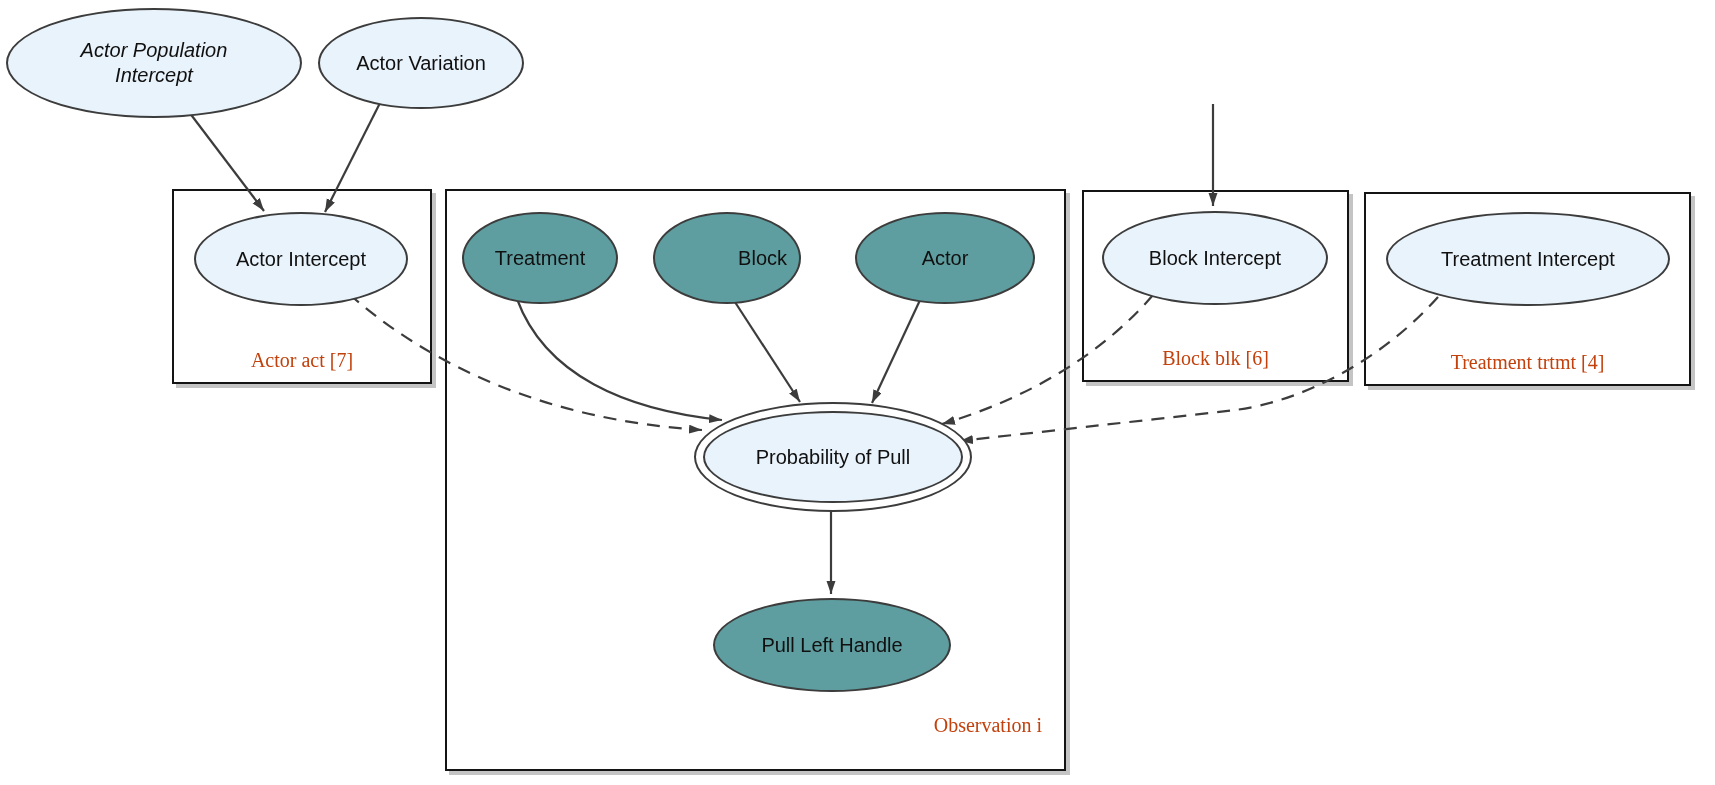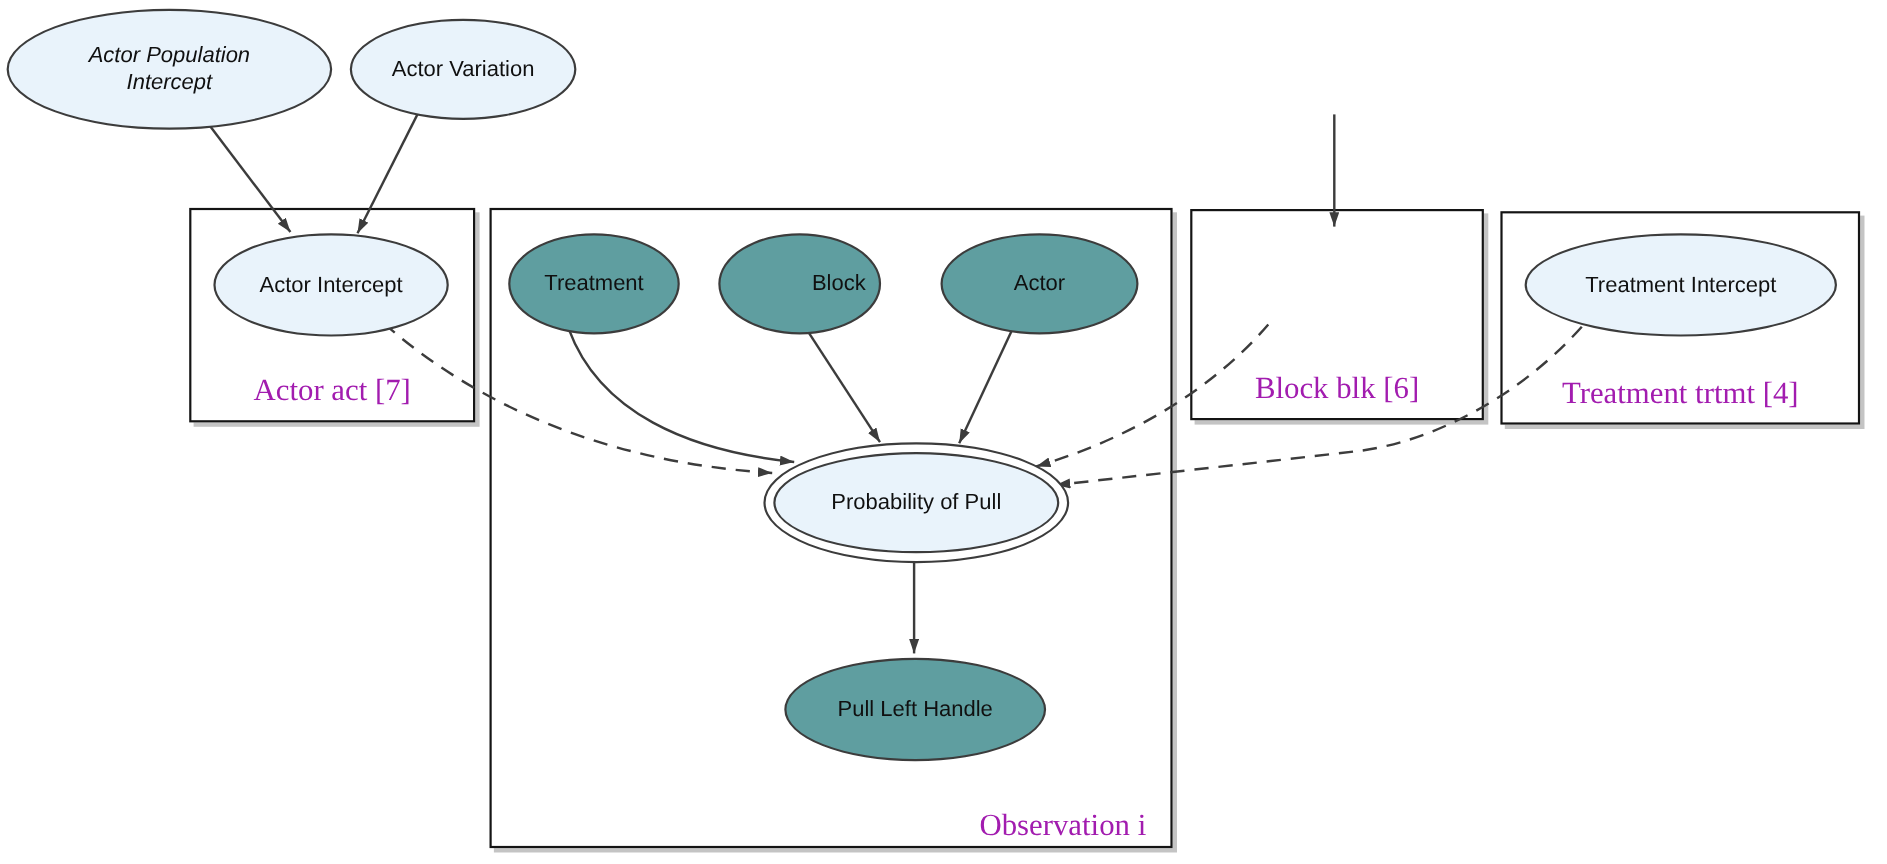--- a/index.html
+++ b/index.html
@@ -7,25 +7,25 @@
     position:relative;width:1715px;height:785px;background:#ffffff;
     font-family:"Liberation Sans",sans-serif;overflow:hidden;
   }
   
   .plate{
     position:absolute;border:2px solid #141414;background:#ffffff;
     box-shadow:4px 4px 0 rgba(125,125,125,0.45);
     display:flex;align-items:flex-end;justify-content:center;z-index:1;
   }
   .plate-label{
-    font-family:"Liberation Serif",serif;font-size:28px;color:#a21caf;
+    font-family:"Liberation Serif",serif;font-size:20px;color:#c2410c;
     padding-bottom:10px;white-space:nowrap;
   }
   .plate--obs{justify-content:flex-end;}
-  .plate--obs .plate-label{padding-right:22px;padding-bottom:2px;}
+  .plate--obs .plate-label{padding-right:22px;padding-bottom:32px;}
   
   svg.edges{position:absolute;left:0;top:0;z-index:5;}
   path.edge{fill:none;stroke:#3c3c3c;stroke-width:2.2px;}
   path.edge--dashed{stroke-dasharray:13 9;}
   
   .node{
     position:absolute;border:2.5px solid #3c3c3c;border-radius:50%;
     display:flex;align-items:center;justify-content:center;text-align:center;
     font-size:20px;color:#101010;z-index:10;line-height:1.25;
   }
@@ -93,20 +93,23 @@
   </div>
 
   <div class="node node--observed" style="left:653px;top:212px;width:144px;height:88px;justify-content:flex-end;">
     <div class="lbl">Block</div>
   </div>
 
   <div class="node node--observed" style="left:855px;top:212px;width:176px;height:88px;">
     <div class="lbl">Actor</div>
   </div>
 
+  <div class="node node--latent" style="left:1102px;top:211px;width:222px;height:90px;">
+    <div class="lbl">Block Intercept</div>
+  </div>
 
   <div class="node node--latent" style="left:1386px;top:212px;width:280px;height:90px;">
     <div class="lbl">Treatment Intercept</div>
   </div>
 
   <div class="node node--double-outer" style="left:694px;top:402px;width:274px;height:106px;">
     <div class="node-inner">
       <div class="lbl">Probability of Pull</div>
     </div>
   </div>

